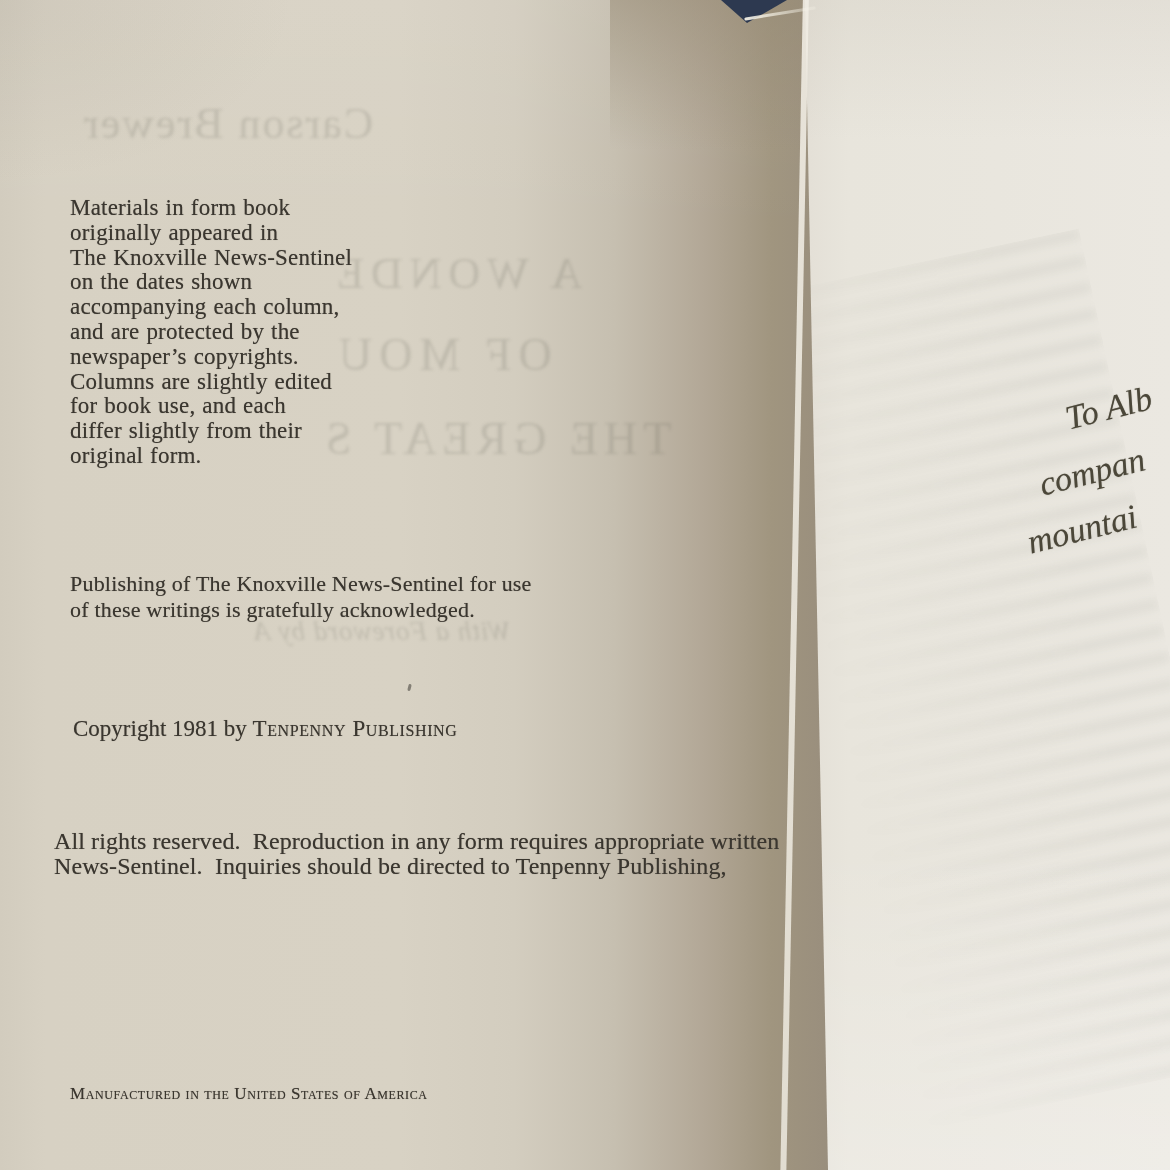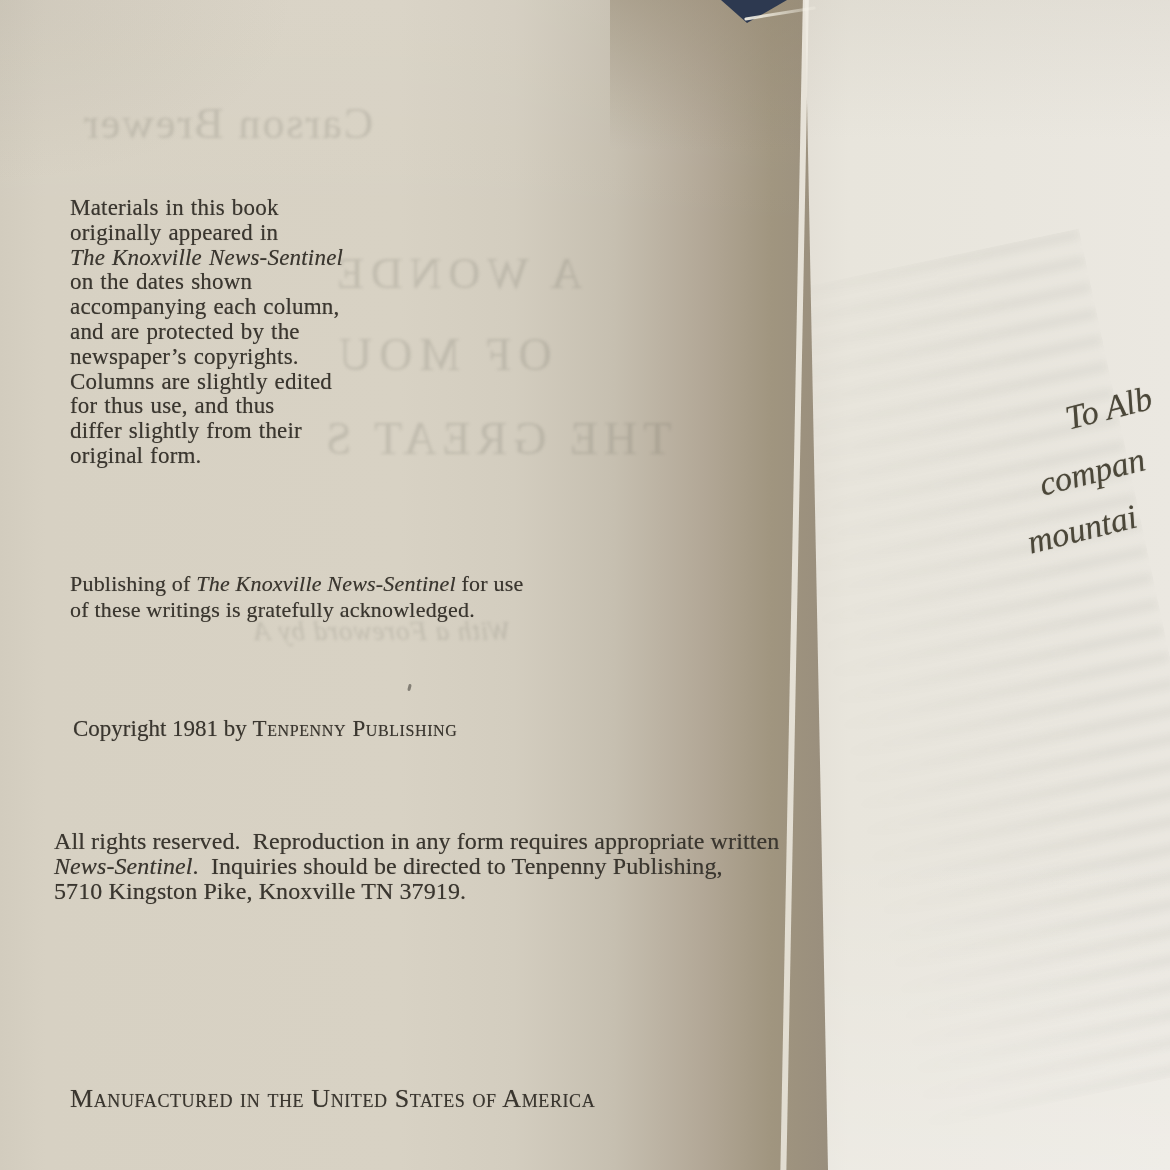--- a/index.html
+++ b/index.html
@@ -67,27 +67,27 @@
     background:#2d3950;
   }
   .cover-highlight{
     position:absolute;left:744px;top:12px;width:72px;height:3px;border-radius:2px;
     background:linear-gradient(to right,rgba(247,244,233,.95),rgba(247,244,233,.25));
     transform:rotate(-9deg);
   }
   
   .block{position:absolute;color:#3a362f;text-shadow:0 0 .7px rgba(58,54,47,.55);}
   .tline{white-space:nowrap;}
-  .it{font-style:italic;}
+  .it{}
   .sc{font-variant:small-caps;letter-spacing:.6px;}
   .materials   {left:70px; top:196px; font-size:23px; line-height:24.8px; letter-spacing:.2px; word-spacing:1px;}
   .permission  {left:70px; top:571px; font-size:22px; line-height:26px;   letter-spacing:.2px;}
   .copyright   {left:73px; top:716px; font-size:23px;}
   .rights      {left:54px; top:829px; font-size:24px; line-height:25px;   letter-spacing:.1px;}
-  .manufactured{left:70px; top:1084px;font-size:26px; letter-spacing:.8px;}
+  .manufactured{left:70px; top:1084px;font-size:17px; letter-spacing:.8px;}
   
   .ghost span{
     position:absolute;white-space:nowrap;transform:scaleX(-1);
     color:rgba(93,97,85,.18);filter:blur(1.4px);
   }
   .ghost span:nth-child(1){left:82px; top:98px; font-size:44px;letter-spacing:2px;}
   .ghost span:nth-child(2){left:330px;top:248px;font-size:44px;letter-spacing:7px;}
   .ghost span:nth-child(3){left:332px;top:328px;font-size:46px;letter-spacing:7px;}
   .ghost span:nth-child(4){left:320px;top:412px;font-size:46px;letter-spacing:6px;}
   .ghost span:nth-child(5){left:253px;top:616px;font-size:27px;font-style:italic;letter-spacing:1px;}
@@ -116,46 +116,45 @@
 
     <div class="ghost">
         <span>Carson Brewer</span>
         <span>A WONDE</span>
         <span>OF MOU</span>
         <span>THE GREAT S</span>
         <span class="it">With a Foreword by A</span>
       </div>
 
     <div class="block materials">
-        <div class="tline"><span>Materials in this book</span></div>
+        <div class="tline"><span>Materials in form book</span></div>
         <div class="tline"><span>originally appeared in</span></div>
         <div class="tline"><span class="it">The Knoxville News-Sentinel</span></div>
         <div class="tline"><span>on the dates shown</span></div>
         <div class="tline"><span>accompanying each column,</span></div>
         <div class="tline"><span>and are protected by the</span></div>
         <div class="tline"><span>newspaper’s copyrights.</span></div>
         <div class="tline"><span>Columns are slightly edited</span></div>
-        <div class="tline"><span>for thus use, and thus</span></div>
+        <div class="tline"><span>for book use, and each</span></div>
         <div class="tline"><span>differ slightly from their</span></div>
         <div class="tline"><span>original form.</span></div>
       </div>
 
     <div class="block permission">
         <div class="tline"><span>Publishing of </span><span class="it">The Knoxville News-Sentinel</span><span> for use</span></div>
         <div class="tline"><span>of these writings is gratefully acknowledged.</span></div>
       </div>
 
     <div class="block copyright">
         <div class="tline"><span>Copyright 1981 by </span><span class="sc">Tenpenny Publishing</span></div>
       </div>
 
     <div class="block rights">
         <div class="tline"><span>All rights reserved.&nbsp; Reproduction in any form requires appropriate written</span></div>
         <div class="tline"><span class="it">News-Sentinel</span><span>.&nbsp; Inquiries should be directed to Tenpenny Publishing,</span></div>
-        <div class="tline"><span>5710 Kingston Pike, Knoxville TN 37919.</span></div>
       </div>
 
     <div class="block manufactured">
         <div class="tline"><span class="sc">Manufactured in the United States of America</span></div>
       </div>
 
     <div class="speck"></div>
   </div>
 
   <div class="edge-light"></div>

